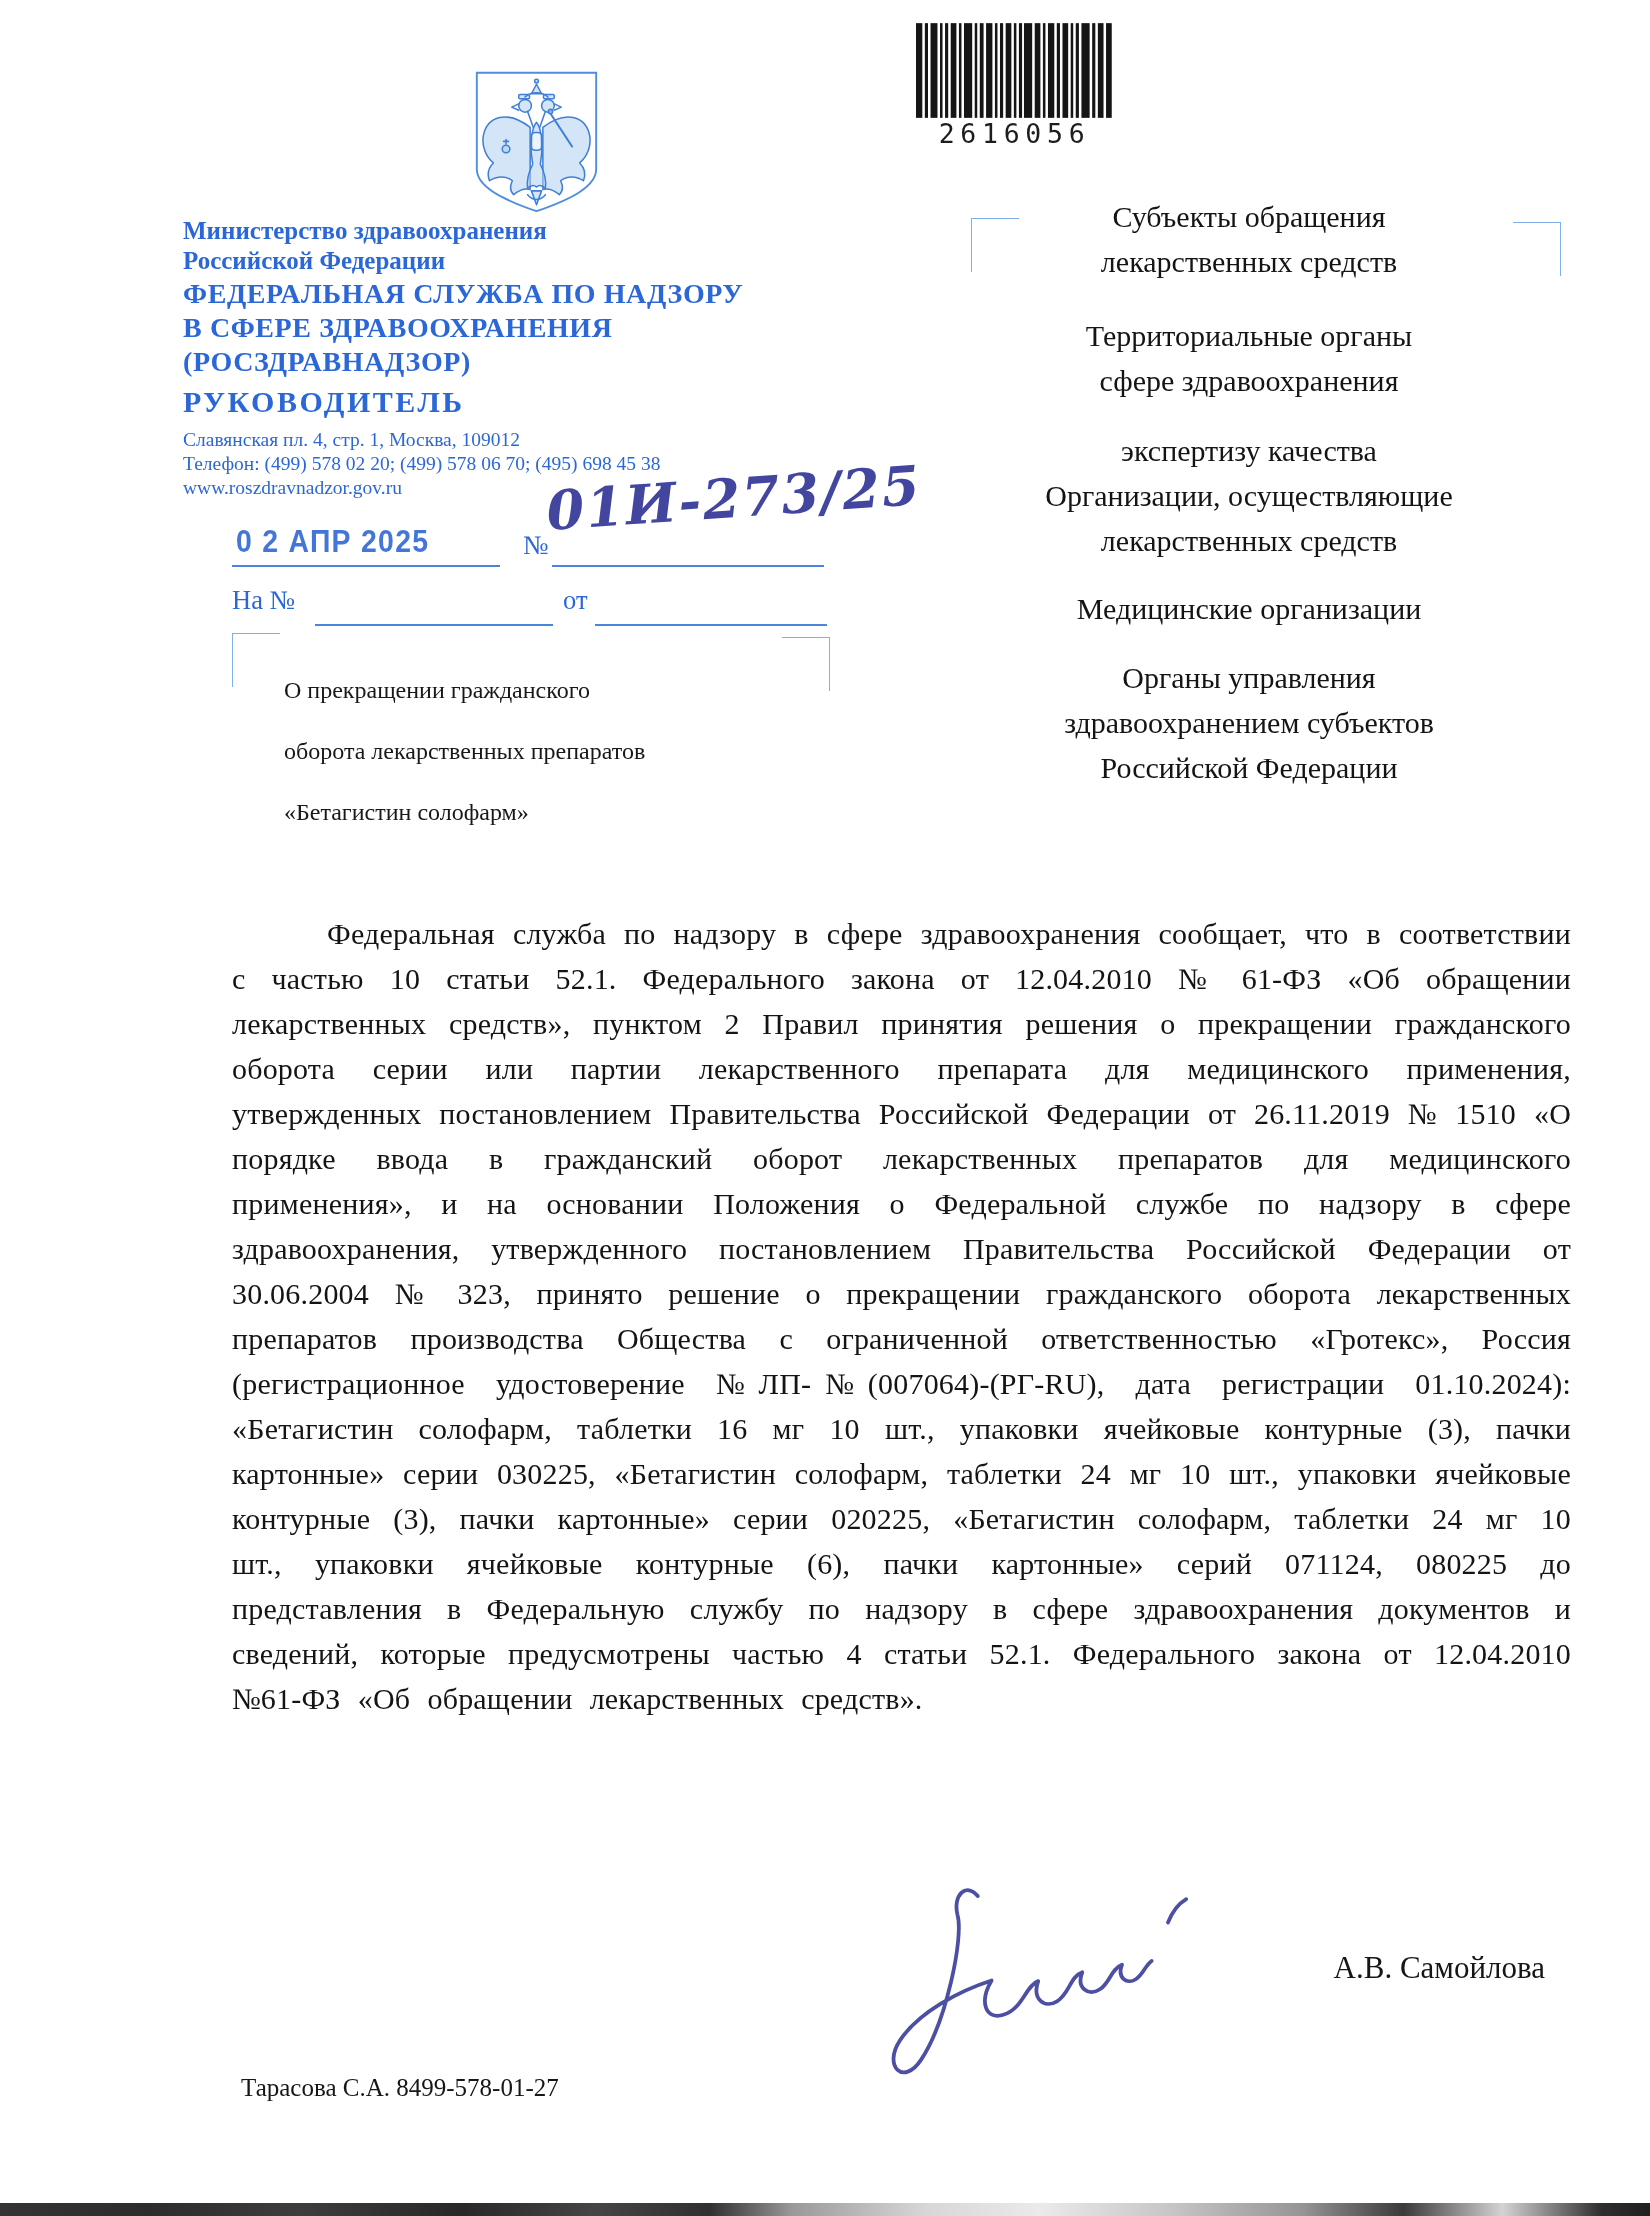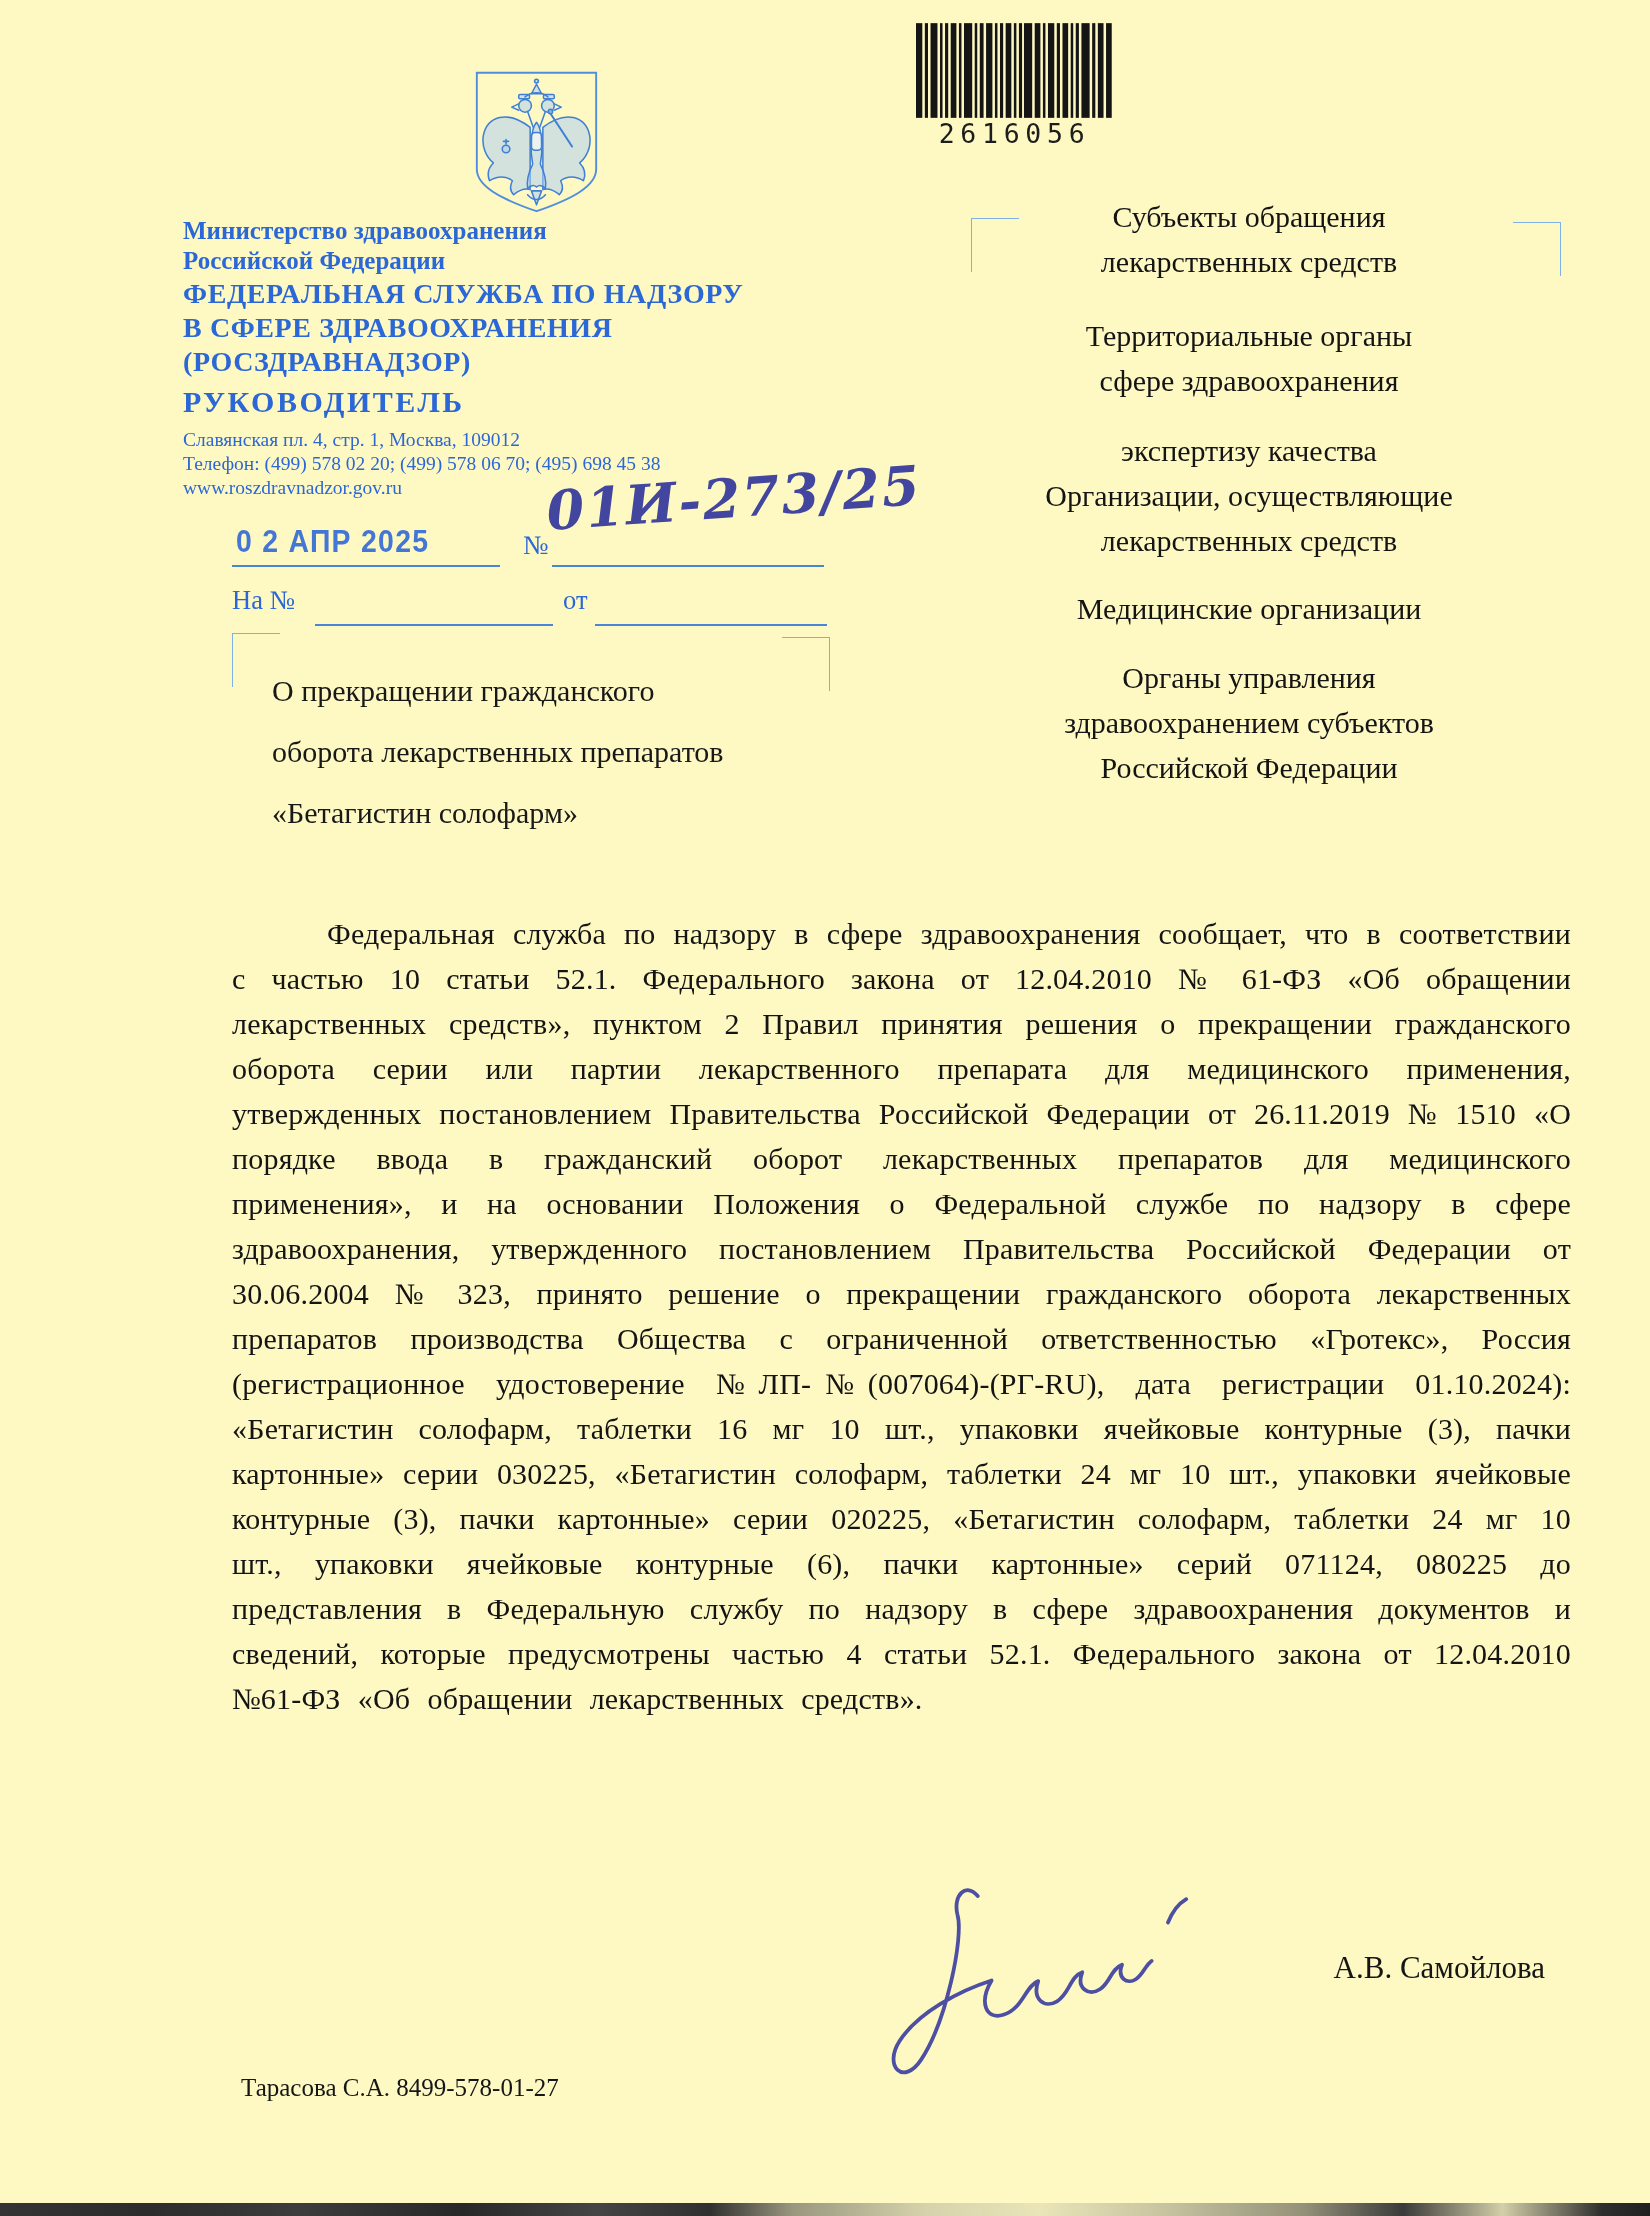--- a/index.html
+++ b/index.html
@@ -1,19 +1,19 @@
 <!DOCTYPE html>
 <html style="font-size:10px"><head>
 <meta charset="utf-8">
 <style>
   html,body{margin:0;padding:0;background:#e8e8e8;}
   .page{
     position:relative;
     width:1651px;height:2216px;
-    background:#fef9c3;
+    background:#ffffff;
     overflow:hidden;
     font-family:"Liberation Serif","DejaVu Serif",serif;
     color:#141414;
   }
   
   .barcode-wrap{position:absolute;left:916px;top:23px;width:197px;text-align:center;}
   .barcode-digits{
     font-family:"DejaVu Sans Mono",monospace;
     font-size:26.5px;letter-spacing:5.7px;color:#1d1d1d;margin-top:-2.5px;
   }
@@ -47,21 +47,21 @@
   .ot-label{position:absolute;left:563px;top:585px;font-size:26.5px;color:#2b67d6;}
   
   .bracket{position:absolute;width:47px;height:53px;}
   .bracket.tl{border-left:1.9px solid #7fb0e8;border-top:1.9px solid #7fb0e8;}
   .bracket.tr{border-right:1.9px solid #7fb0e8;border-top:1.9px solid #7fb0e8;}
   .subj-bl{left:232px;top:633px;}
   .subj-br{left:782px;top:637px;}
   .addr-bl{left:971px;top:218px;}
   .addr-br{left:1513px;top:222px;}
   
-  .subject{position:absolute;left:272px;top:660px;font-size:30px;line-height:61px;color:#181818;}
+  .subject{position:absolute;left:284px;top:660px;font-size:24px;line-height:61px;color:#181818;}
   
   .addressees{position:absolute;left:943px;top:194px;width:612px;text-align:center;font-size:30px;color:#141414;}
   .addr-item{line-height:45px;}
   .gap-a{margin-bottom:29px;}
   .gap-b{margin-bottom:24.6px;}
   .gap-c{margin-bottom:23px;}
   .gap-d{margin-bottom:24px;}
   
   .body-par{
     position:absolute;left:232px;top:911px;width:1339px;

